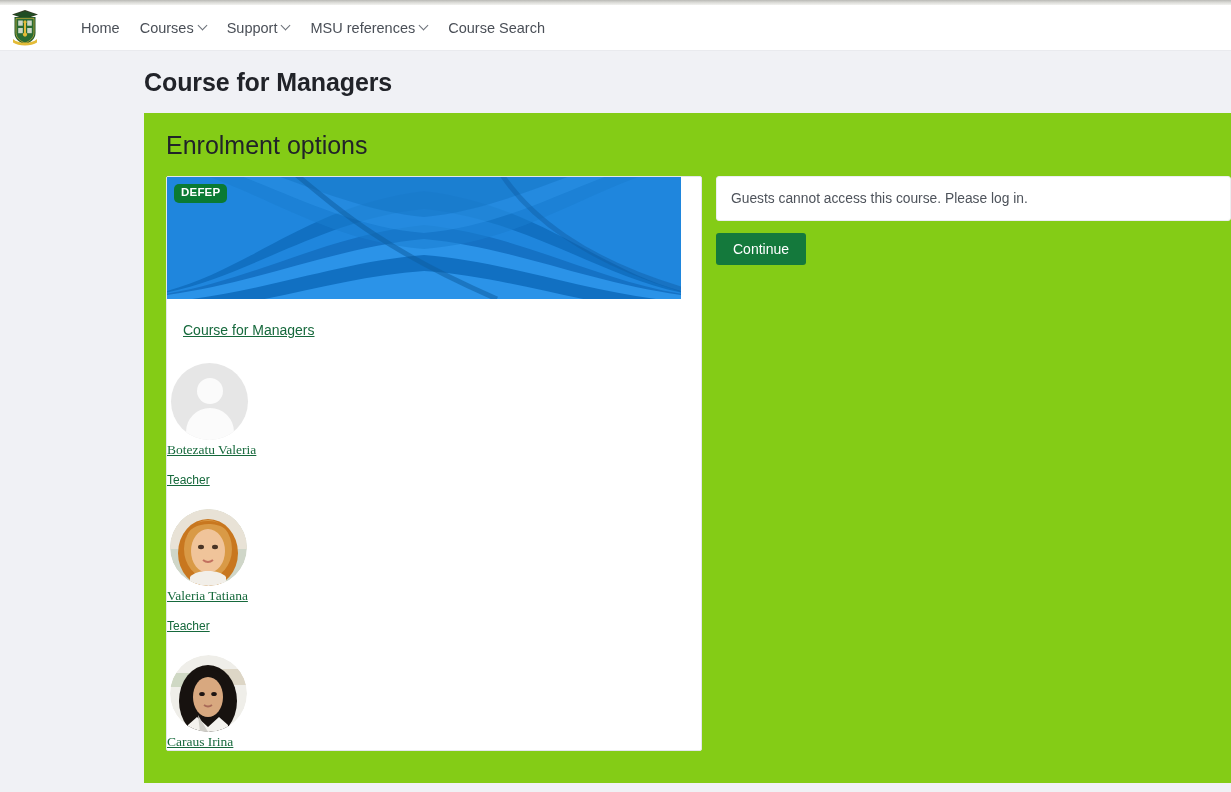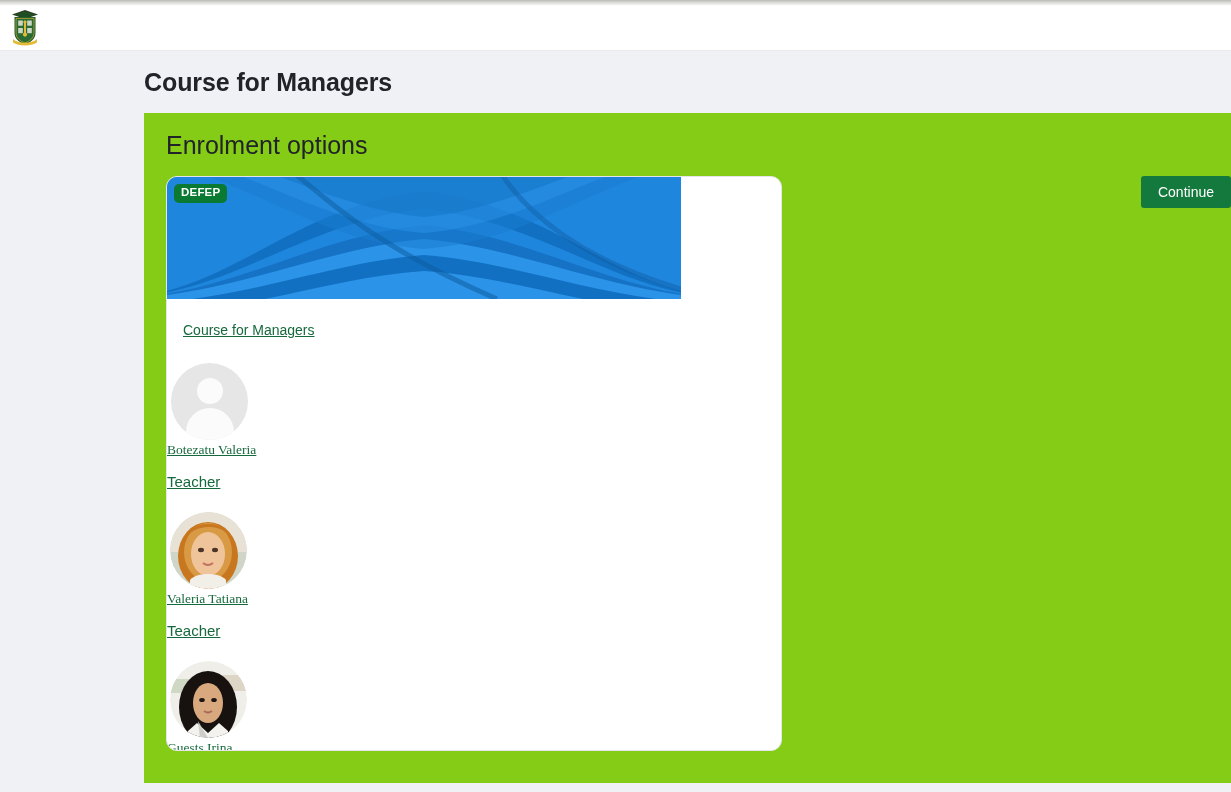--- a/index.html
+++ b/index.html
@@ -101,25 +101,25 @@
   .cols {
     position: absolute;
     top: 63px; left: 22px;
     width: 1065px;
   }
 
   
   .course-card {
     position: absolute;
     top: 0; left: 0;
-    width: 616px;
+    width: 536px;
     height: 575px;
     background: #ffffff;
     border: 1px solid #e4e6eb;
-    border-radius: 11px;
+    border-radius: 2px;
     overflow: hidden;
   }
   .course-banner {
     position: relative;
     width: 514px; height: 122px;
     overflow: hidden;
     background: #1b7fd4;
   }
   .course-banner svg { display: block; }
   .badge-defep {
@@ -186,21 +186,21 @@
     color: #16693c;
     font-size: 13.5px;
     text-decoration: underline;
     cursor: pointer;
     font-family: Liberation Serif, serif;
   }
   .teacher-role {
     display: inline-block;
     margin-top: 15px;
     color: #16693c;
-    font-size: 15px;
+    font-size: 12px;
     text-decoration: underline;
     cursor: pointer;
   }
   .teacher-rows { margin-left: 0px; }
 
   
   .right-col {
     position: absolute;
     top: 0; left: 550px;
     width: 515px;
@@ -212,23 +212,23 @@
     border: 1px solid #eceef1;
     border-radius: 3px;
     display: flex; align-items: center;
     padding: 0 14px;
   }
   .notice-text {
     font-size: 13.8px;
     color: #4e535b;
   }
   .continue-row {
-    margin-top: 0;
+    margin-top: 12px;
     display: flex;
-    justify-content: flex-end;
+    justify-content: flex-start;
   }
   .btn-continue {
     background: #14793c;
     color: #ffffff;
     border: none;
     border-radius: 3px;
     font-size: 14px;
     font-family: "Liberation Sans", sans-serif;
     padding: 9px 17px;
     cursor: pointer;
@@ -265,20 +265,40 @@
         <rect x="8.2" y="19" width="4.6" height="5.2" fill="#e8e9e2" opacity="0.85"></rect>
         <rect x="17.2" y="19" width="4.6" height="5.2" fill="#e8e9e2" opacity="0.85"></rect>
 
         <path d="M15 11 L17.4 13.6 L16 13.6 L16 24 L14 24 L14 13.6 L12.6 13.6 Z" fill="#e3bb38"></path>
         <circle cx="15" cy="25.6" r="2.1" fill="#e3bb38"></circle>
 
         <path d="M3 30 C8 35 22 35 27 30 L27 33.5 C21.5 37.5 8.5 37.5 3 33.5 Z" fill="#e3bb38"></path>
       </svg>
     </span>
 
+    <div class="nav-items">
+      <div class="nav-item">
+        <span>Home</span>
+      </div>
+      <div class="nav-item">
+        <span>Courses</span>
+        <span class="chev"></span>
+      </div>
+      <div class="nav-item">
+        <span>Support</span>
+        <span class="chev"></span>
+      </div>
+      <div class="nav-item">
+        <span>MSU references</span>
+        <span class="chev"></span>
+      </div>
+      <div class="nav-item">
+        <span>Course Search</span>
+      </div>
+    </div>
   </div>
 
   <div class="page-header">
     <h1 class="page-title">Course for Managers</h1>
   </div>
 
   <div class="content-card">
 
     <h2 class="section-title">Enrolment options</h2>
 
@@ -366,30 +386,33 @@
                     <ellipse cx="38" cy="42" rx="15" ry="20" fill="#d8a87f"></ellipse>
                     <path d="M21 28 C24 10 54 10 56 30 C54 18 45 13 38 13 C30 13 23 18 21 28 Z" fill="#17120f"></path>
                     <ellipse cx="32" cy="39" rx="2.8" ry="2" fill="#1d1513"></ellipse>
                     <ellipse cx="44" cy="39" rx="2.8" ry="2" fill="#1d1513"></ellipse>
                     <path d="M34 50 Q38 53 42 50" stroke="#a86a58" stroke-width="1.8" fill="none"></path>
                     <path d="M27 62 L38 72 L49 62 L58 70 L58 77 L18 77 L18 70 Z" fill="#f4f2ee"></path>
                     <path d="M28 60 L38 77 L30 77 Z" fill="#cfcdc7"></path>
                   </g>
                 </svg>
               </span>
-              <a class="teacher-name">Guests Irina</a>
+              <a class="teacher-name">Caraus Irina</a>
               <br>
               
             </div>
 
           </div>
         </div>
       </div>
 
       <div class="right-col">
+        <div class="notice-box">
+          <span class="notice-text">Guests cannot access this course. Please log in.</span>
+        </div>
         <div class="continue-row">
           <button class="btn-continue">Continue</button>
         </div>
       </div>
 
     </div>
   </div>
 
   <div class="right-edge"></div>
 </div>

